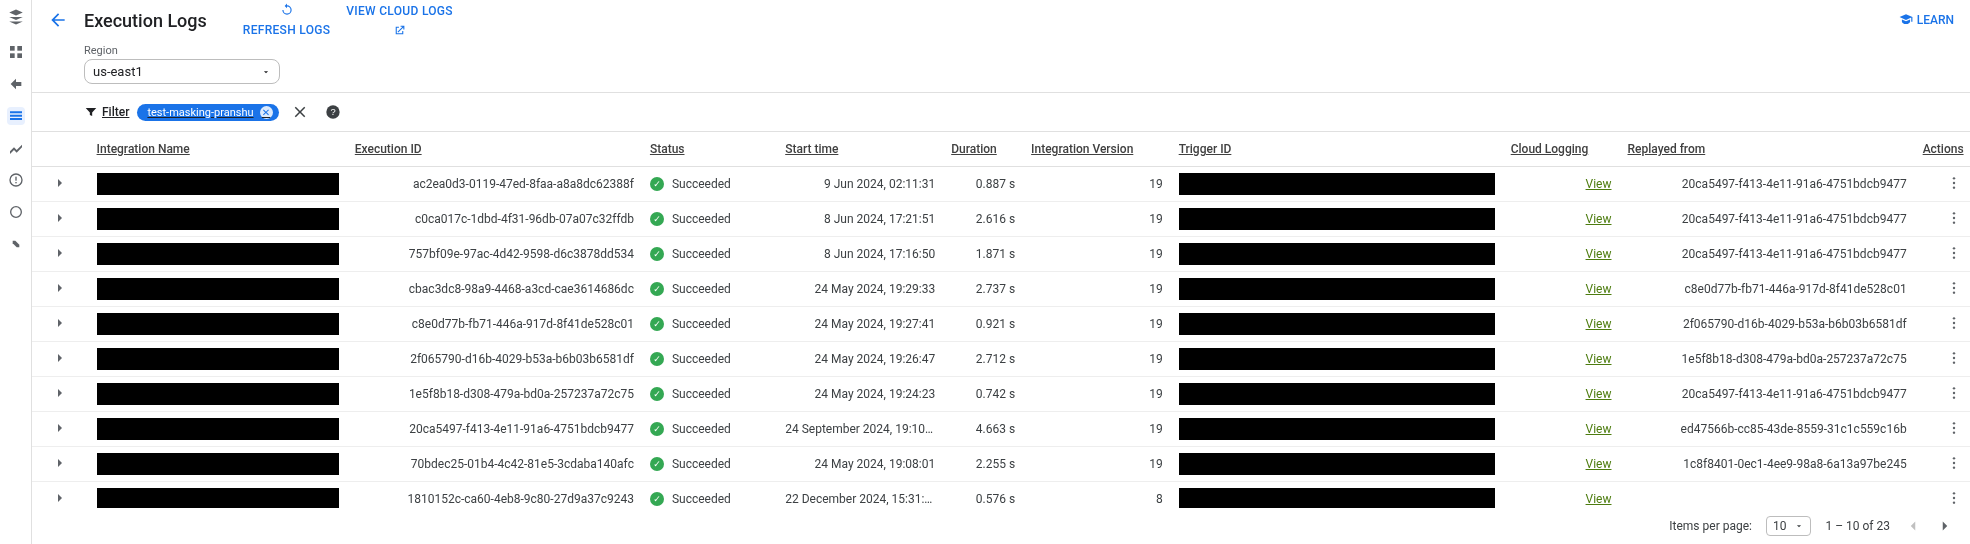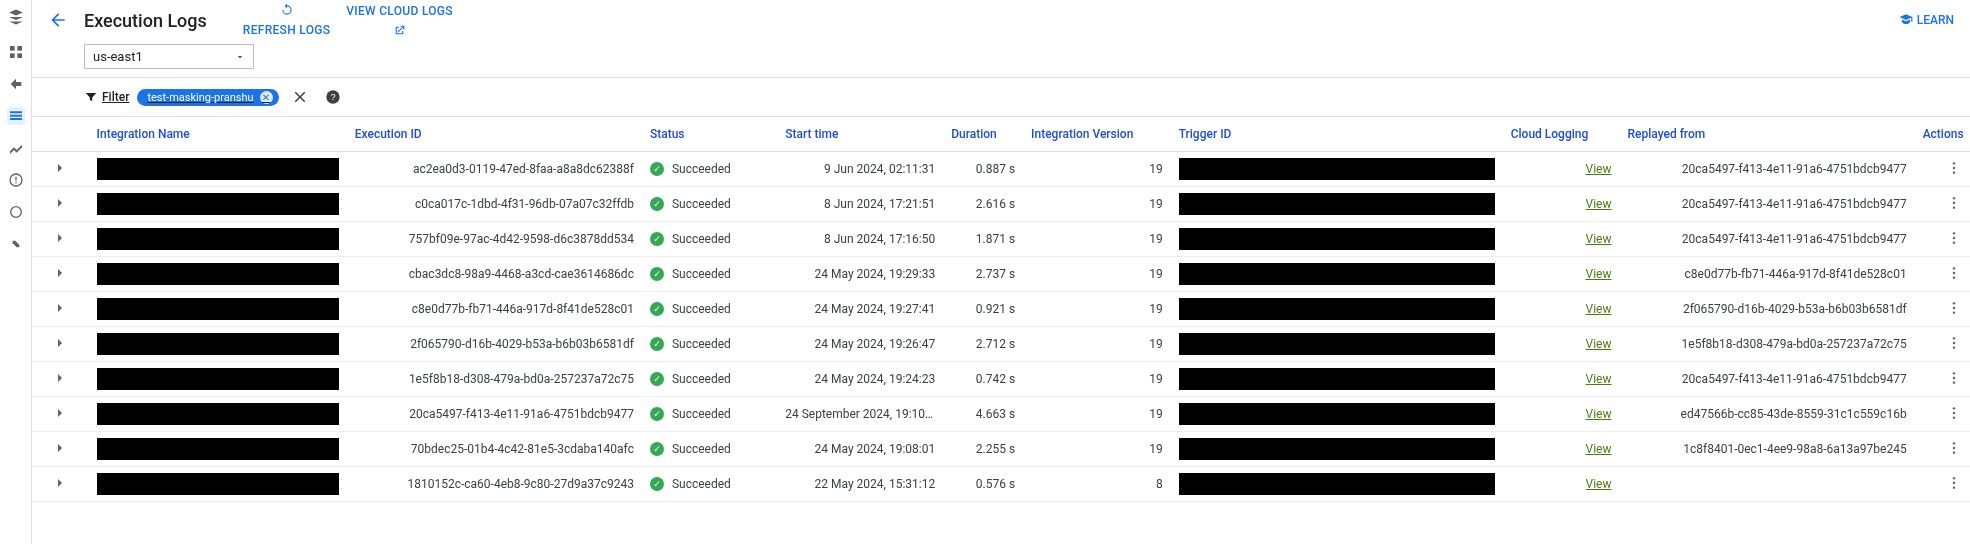--- a/index.html
+++ b/index.html
@@ -12,30 +12,30 @@
   .rail .ri.active { color:#1a73e8; background:#e8f0fe; }
   .main { flex:1; display:flex; flex-direction:column; overflow:hidden; }
   .topbar { display:flex; align-items:center; height:40px; padding:0 16px; gap:16px; }
   .back { color:#1a73e8; cursor:pointer; display:flex; }
   .title { font-size:18px; font-weight:500; margin-right:20px; }
   .linkbtn { display:inline-flex; align-items:center; gap:6px; color:#1a73e8; font-size:12px; font-weight:500; letter-spacing:.3px; cursor:pointer;flex-direction:column; }
   .spacer { flex:1; }
   .learn { color:#1a73e8; font-size:12px; font-weight:500; display:inline-flex; align-items:center; gap:4px; cursor:pointer; }
   .region-row { padding:4px 16px 8px 52px; }
   .field-label { font-size:11px; color:#5f6368; margin-bottom:2px; }
-  .select { display:flex; align-items:center; justify-content:space-between; border:1px solid #bdbdbd; border-radius:0; padding:4px 8px; width:170px; font-size:13px; cursor:pointer; }
+  .select { display:flex; align-items:center; justify-content:space-between; border:1px solid #bdbdbd; border-radius:8px; padding:4px 8px; width:196px; font-size:13px; cursor:pointer; }
   .divider { border-top:1px solid #e0e0e0; }
   .filterbar { display:flex; align-items:center; padding:6px 16px 6px 52px; gap:8px; border-bottom:1px solid #e0e0e0;text-decoration:underline; }
   .filterbtn { display:inline-flex; align-items:center; gap:4px; font-size:12px; font-weight:500; cursor:pointer; }
   .chip { background:#1a73e8; color:#fff; border-radius:10px; padding:2px 6px 2px 10px; font-size:11px; display:inline-flex; gap:6px; }
   .chip .x { background:rgba(255,255,255,.85); color:#1a73e8; width:13px; height:13px; border-radius:50%; display:flex; align-items:center; justify-content:center; font-size:10px; cursor:pointer; }
   .filter-input { border:none; outline:none; font-size:12px; color:#5f6368; flex:1; font-style:italic; }
   .icbtn { cursor:pointer; color:#3c4043; display:flex; padding:4px; }
   table { width:100%; border-collapse:collapse; table-layout:fixed; }
-  thead th { text-align:left; font-size:12px; font-weight:500; color:#1d4ed8; padding:10px 8px; border-bottom:1px solid #e0e0e0; white-space:nowrap; }
+  thead th { text-align:left; font-size:12px; font-weight:500; color:#404040; padding:10px 8px; border-bottom:1px solid #e0e0e0; white-space:nowrap;text-decoration:underline; }
   tbody td { font-size:12px; color:#3c4043; padding:6px 8px; border-bottom:1px solid #eee; white-space:nowrap; overflow:hidden; text-overflow:ellipsis; }
   tbody tr { height:34px;text-align:right; }
   .exp { width:46px; text-align:center; }
   .chev { cursor:pointer; color:#5f6368; display:inline-flex; }
   .redact { background:#000; width:100%; height:22px; display:block; }
   .status { display:flex; align-items:center; gap:8px; }
   .ok { width:14px; height:14px; background:#34a853; border-radius:50%; display:inline-flex; align-items:center; justify-content:center; color:#fff; font-size:9px; }
   .viewlink { color:#4d7c0f; text-decoration:underline; cursor:pointer; }
   .more { cursor:pointer; color:#5f6368; display:inline-flex; }
   .pager { display:flex; align-items:center; justify-content:flex-end; gap:14px; padding:8px 16px; font-size:12px; color:#3c4043; }
@@ -131,20 +131,21 @@
       <span class="spacer"></span>
       <span class="learn">
         <svg width="14" height="14" viewBox="0 0 24 24">
             <path fill="currentColor" d="M12 2L1 7l11 5 9-4.1V15h2V7L12 2zM5 11v4c0 2 3 4 7 4s7-2 7-4v-4l-7 3-7-3z"></path>
           </svg>
         <span>LEARN</span>
       </span>
     </div>
 
     <div class="region-row">
+      <div class="field-label">Region</div>
       <div class="select">
         <span>us-east1</span>
         <svg width="10" height="10" viewBox="0 0 24 24">
             <path fill="currentColor" d="M7 10l5 5 5-5z"></path>
           </svg>
       </div>
     </div>
 
     <div class="divider"></div>
 
@@ -500,34 +501,54 @@
               <td>
                 <span class="redact"></span>
               </td>
               <td>1810152c-ca60-4eb8-9c80-27d9a37c9243</td>
               <td>
                 <span class="status">
                   <span class="ok">✓</span>
                   <span>Succeeded</span>
                 </span>
               </td>
-              <td>22 May 2024, 15:31:12</td>
+              <td>22 December 2024, 15:31:12</td>
               <td>0.576 s</td>
               <td>8</td>
               <td>
                 <span class="redact"></span>
               </td>
               <td><span class="viewlink">View</span></td>
               <td></td>
               <td><span class="more">
                   <svg width="16" height="16" viewBox="0 0 24 24">
                     <circle cx="12" cy="5" r="1.8" fill="currentColor"></circle>
                     <circle cx="12" cy="12" r="1.8" fill="currentColor"></circle>
                     <circle cx="12" cy="19" r="1.8" fill="currentColor"></circle>
                   </svg>
                 </span></td>
             </tr>
           </tbody>
     </table>
     </div>
 
+    <div class="pager">
+      <span>Items per page:</span>
+      <span class="sel">
+        <span>10</span>
+        <svg width="10" height="10" viewBox="0 0 24 24">
+            <path fill="currentColor" d="M7 10l5 5 5-5z"></path>
+          </svg>
+      </span>
+      <span>1 – 10 of 23</span>
+      <span class="nav disabled">
+        <svg width="18" height="18" viewBox="0 0 24 24">
+            <path fill="currentColor" d="M15 6l-6 6 6 6z"></path>
+          </svg>
+      </span>
+      <span class="nav">
+        <svg width="18" height="18" viewBox="0 0 24 24">
+            <path fill="currentColor" d="M9 6l6 6-6 6z"></path>
+          </svg>
+      </span>
+    </div>
   </div>
 </div>
 
 </body></html>

